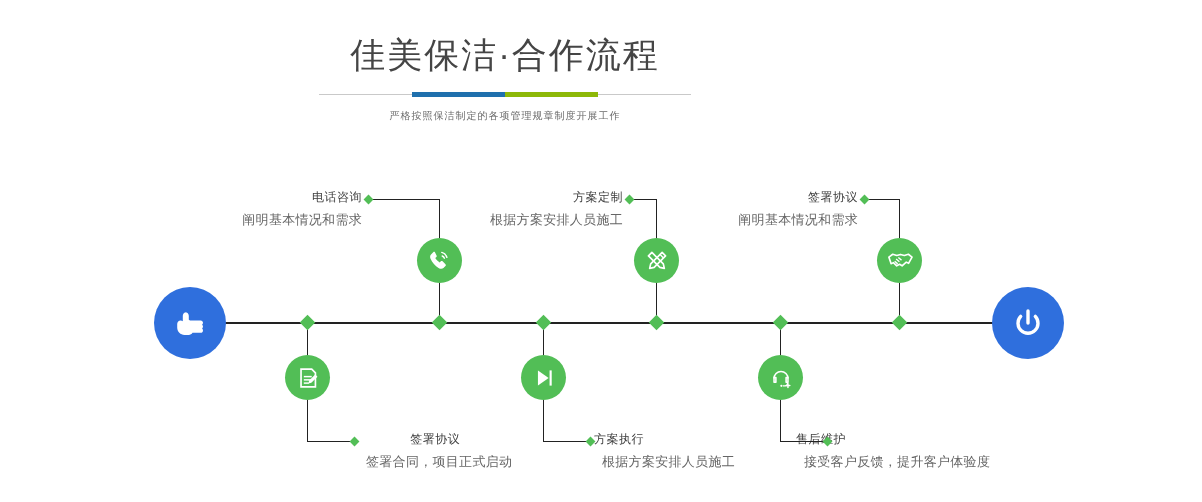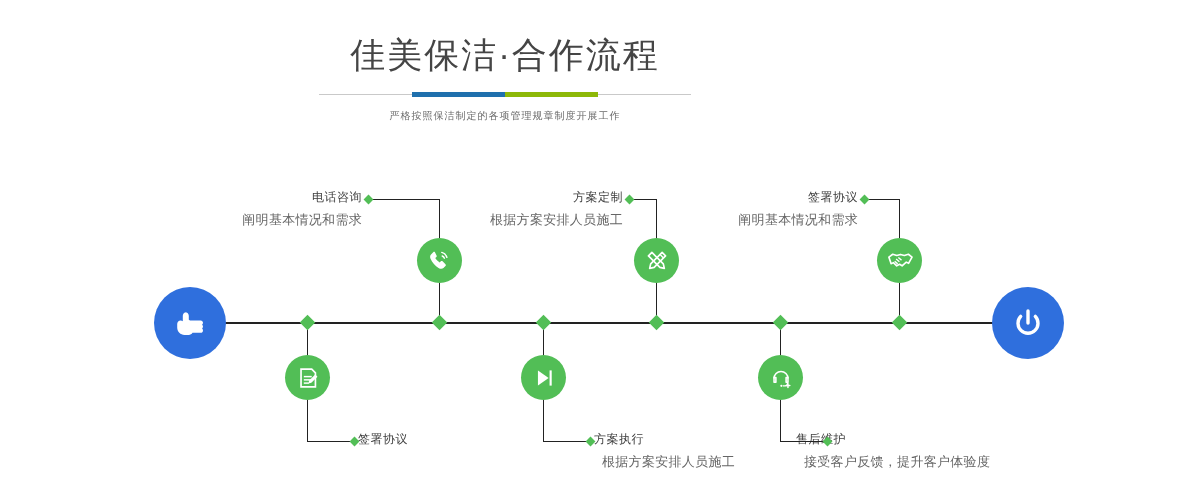--- a/index.html
+++ b/index.html
@@ -242,20 +242,21 @@
           <path fill="none" stroke="#ffffff" stroke-width="1.8" d="M6.5 4.5h11.5l4 4v15h-15.5z"></path>
           <line x1="9.5" y1="12.5" x2="18" y2="12.5" stroke="#ffffff" stroke-width="1.6"></line>
           <line x1="9.5" y1="16" x2="18" y2="16" stroke="#ffffff" stroke-width="1.6"></line>
           <line x1="9.5" y1="19.5" x2="15" y2="19.5" stroke="#ffffff" stroke-width="1.6"></line>
           <path fill="#ffffff" d="M21.8 10.2l2.4 2.4-6.6 6.6-3 0.6 0.6-3z"></path>
         </svg>
       </span>
     </div>
     <div class="step-label bottom" style="left:358px; top:428px;text-align:center;">
       <span class="title">签署协议</span>
+      <span class="desc">签署合同，项目正式启动</span>
     </div>
 
     <div class="diamond" style="left:651px; top:317px;"></div>
     <div class="v-line" style="left:656px; top:199px; height:124px;"></div>
     <div class="h-line" style="left:629px; top:199px; width:28px;"></div>
     <div class="label-dot" style="left:626px; top:196px;"></div>
     <div class="node-icon" style="left:634px; top:238px;">
       <span>
         <svg width="26" height="26" viewBox="0 0 28 28">
           <path fill="none" stroke="#ffffff" stroke-width="1.8" stroke-linejoin="round" d="M19.5 4.8l3.7 3.7-12.3 12.3-4.8 1.1 1.1-4.8z"></path>

